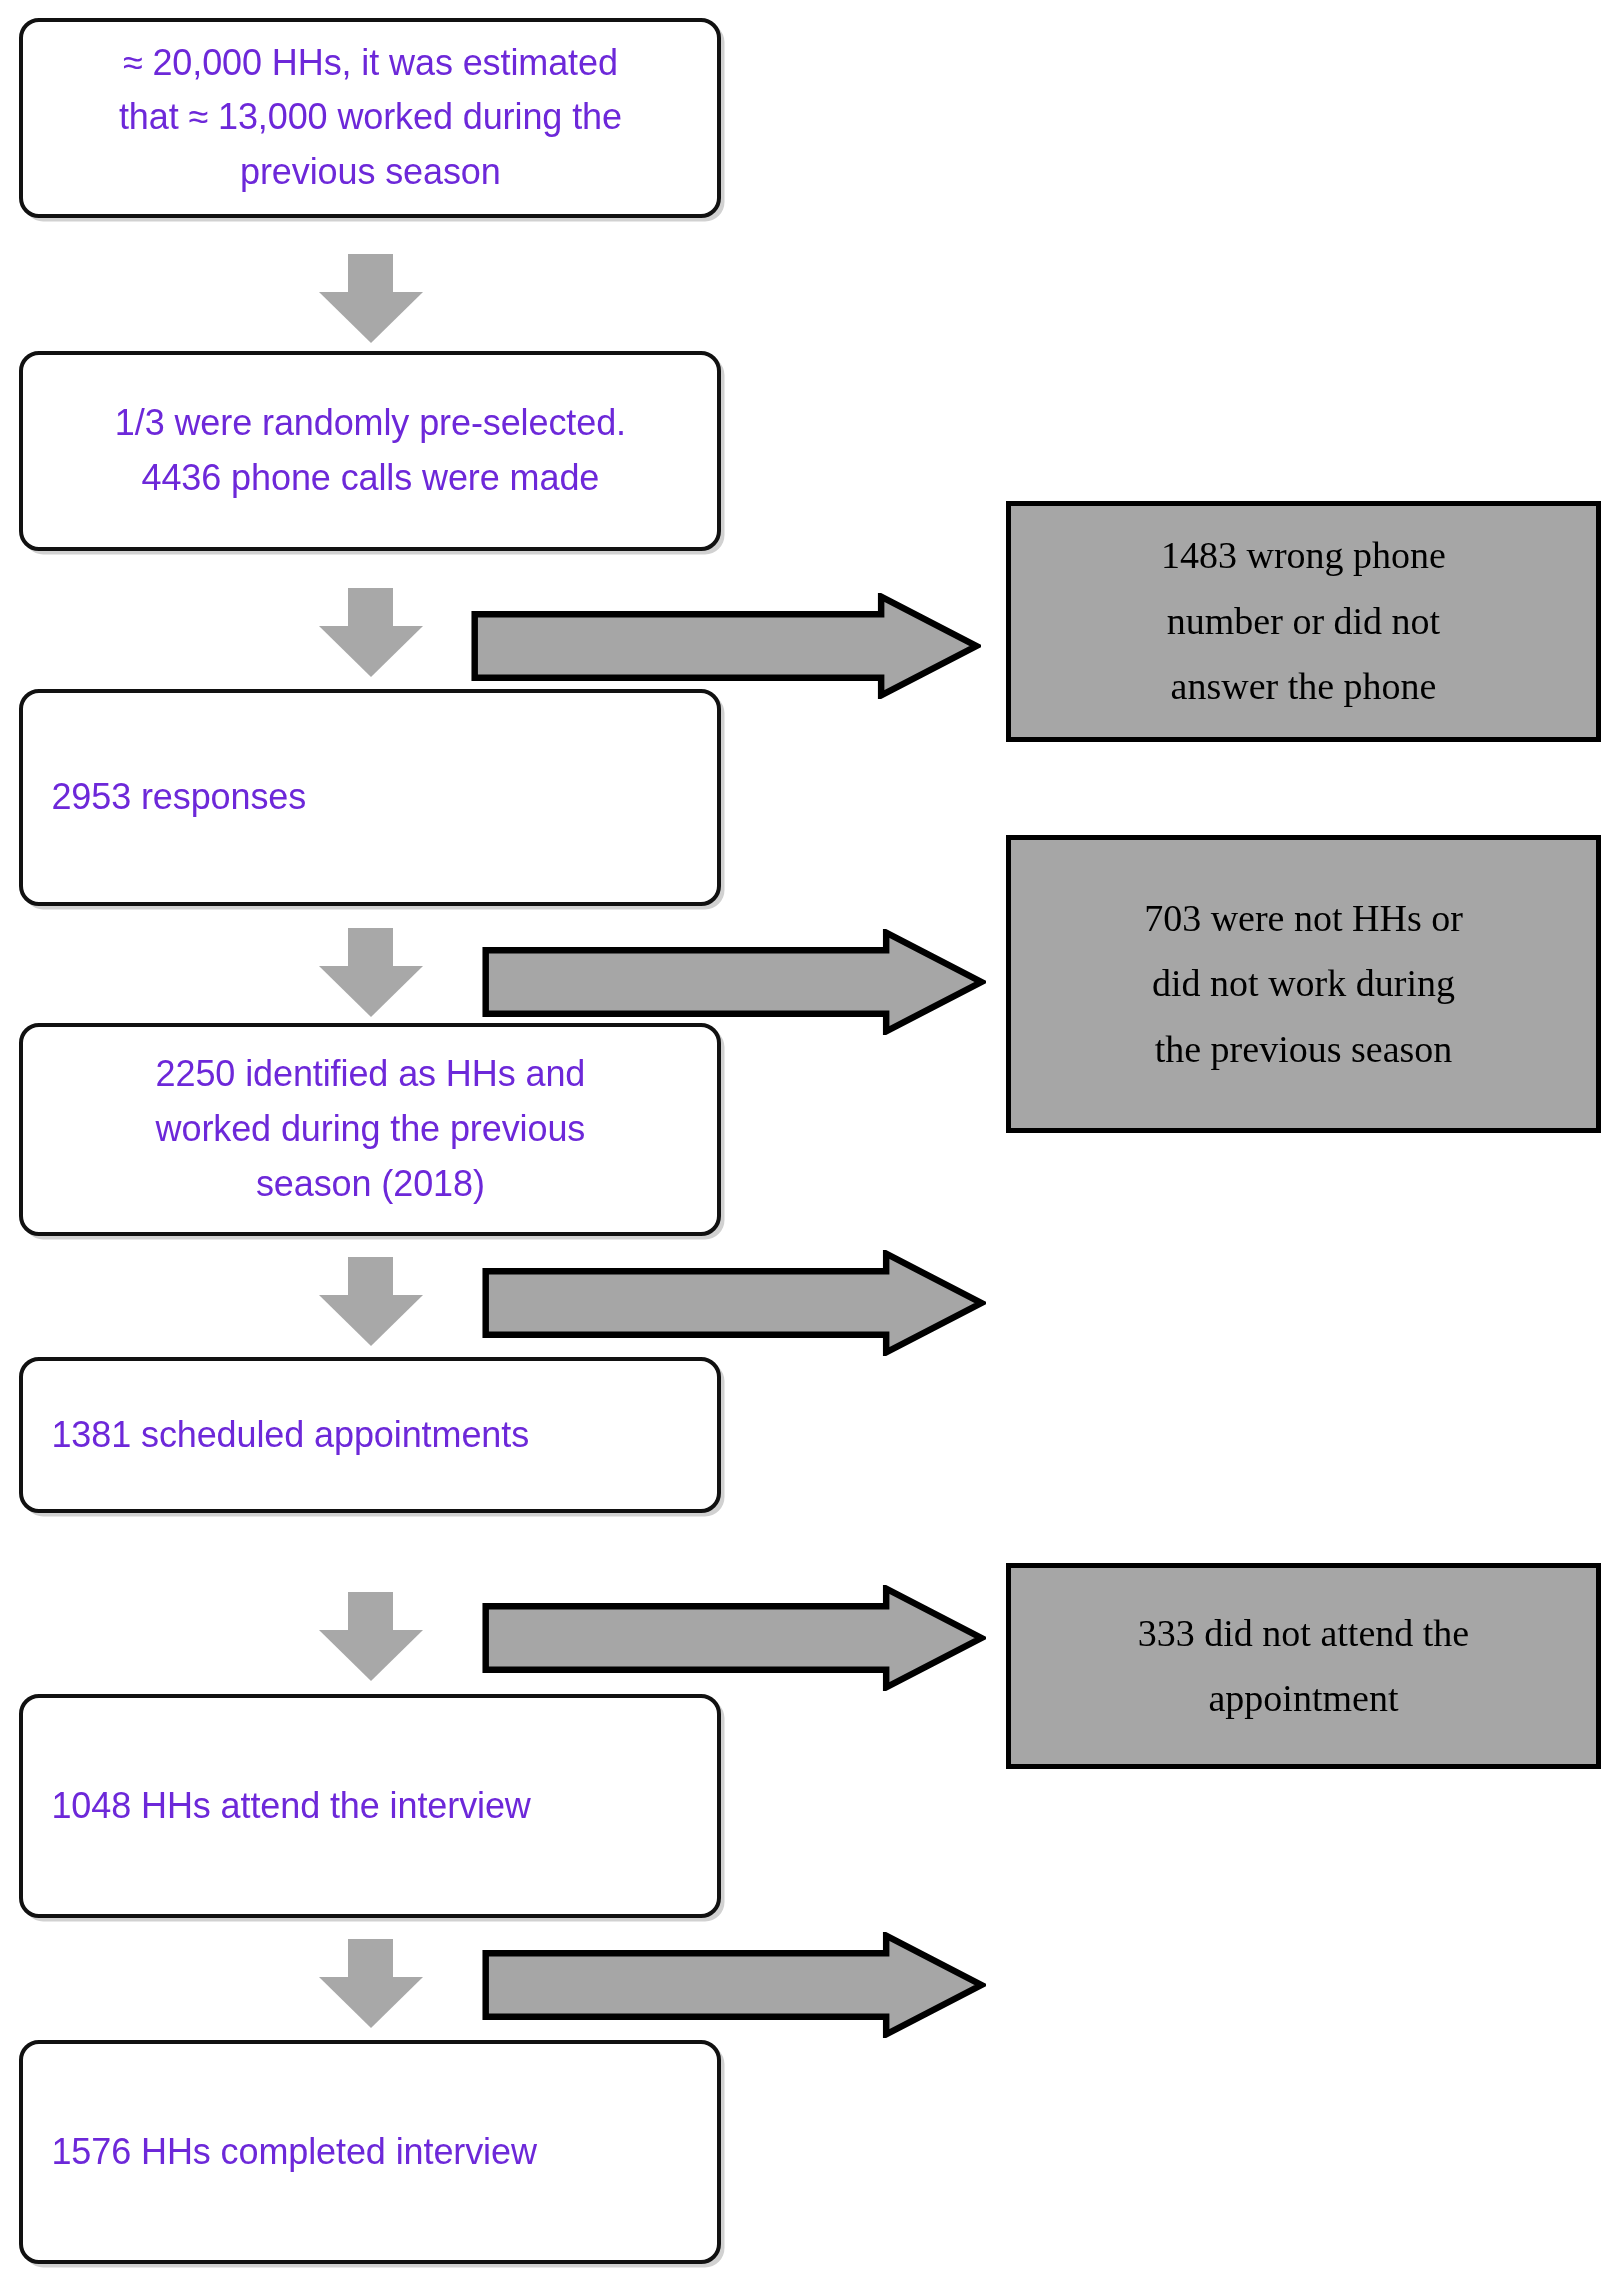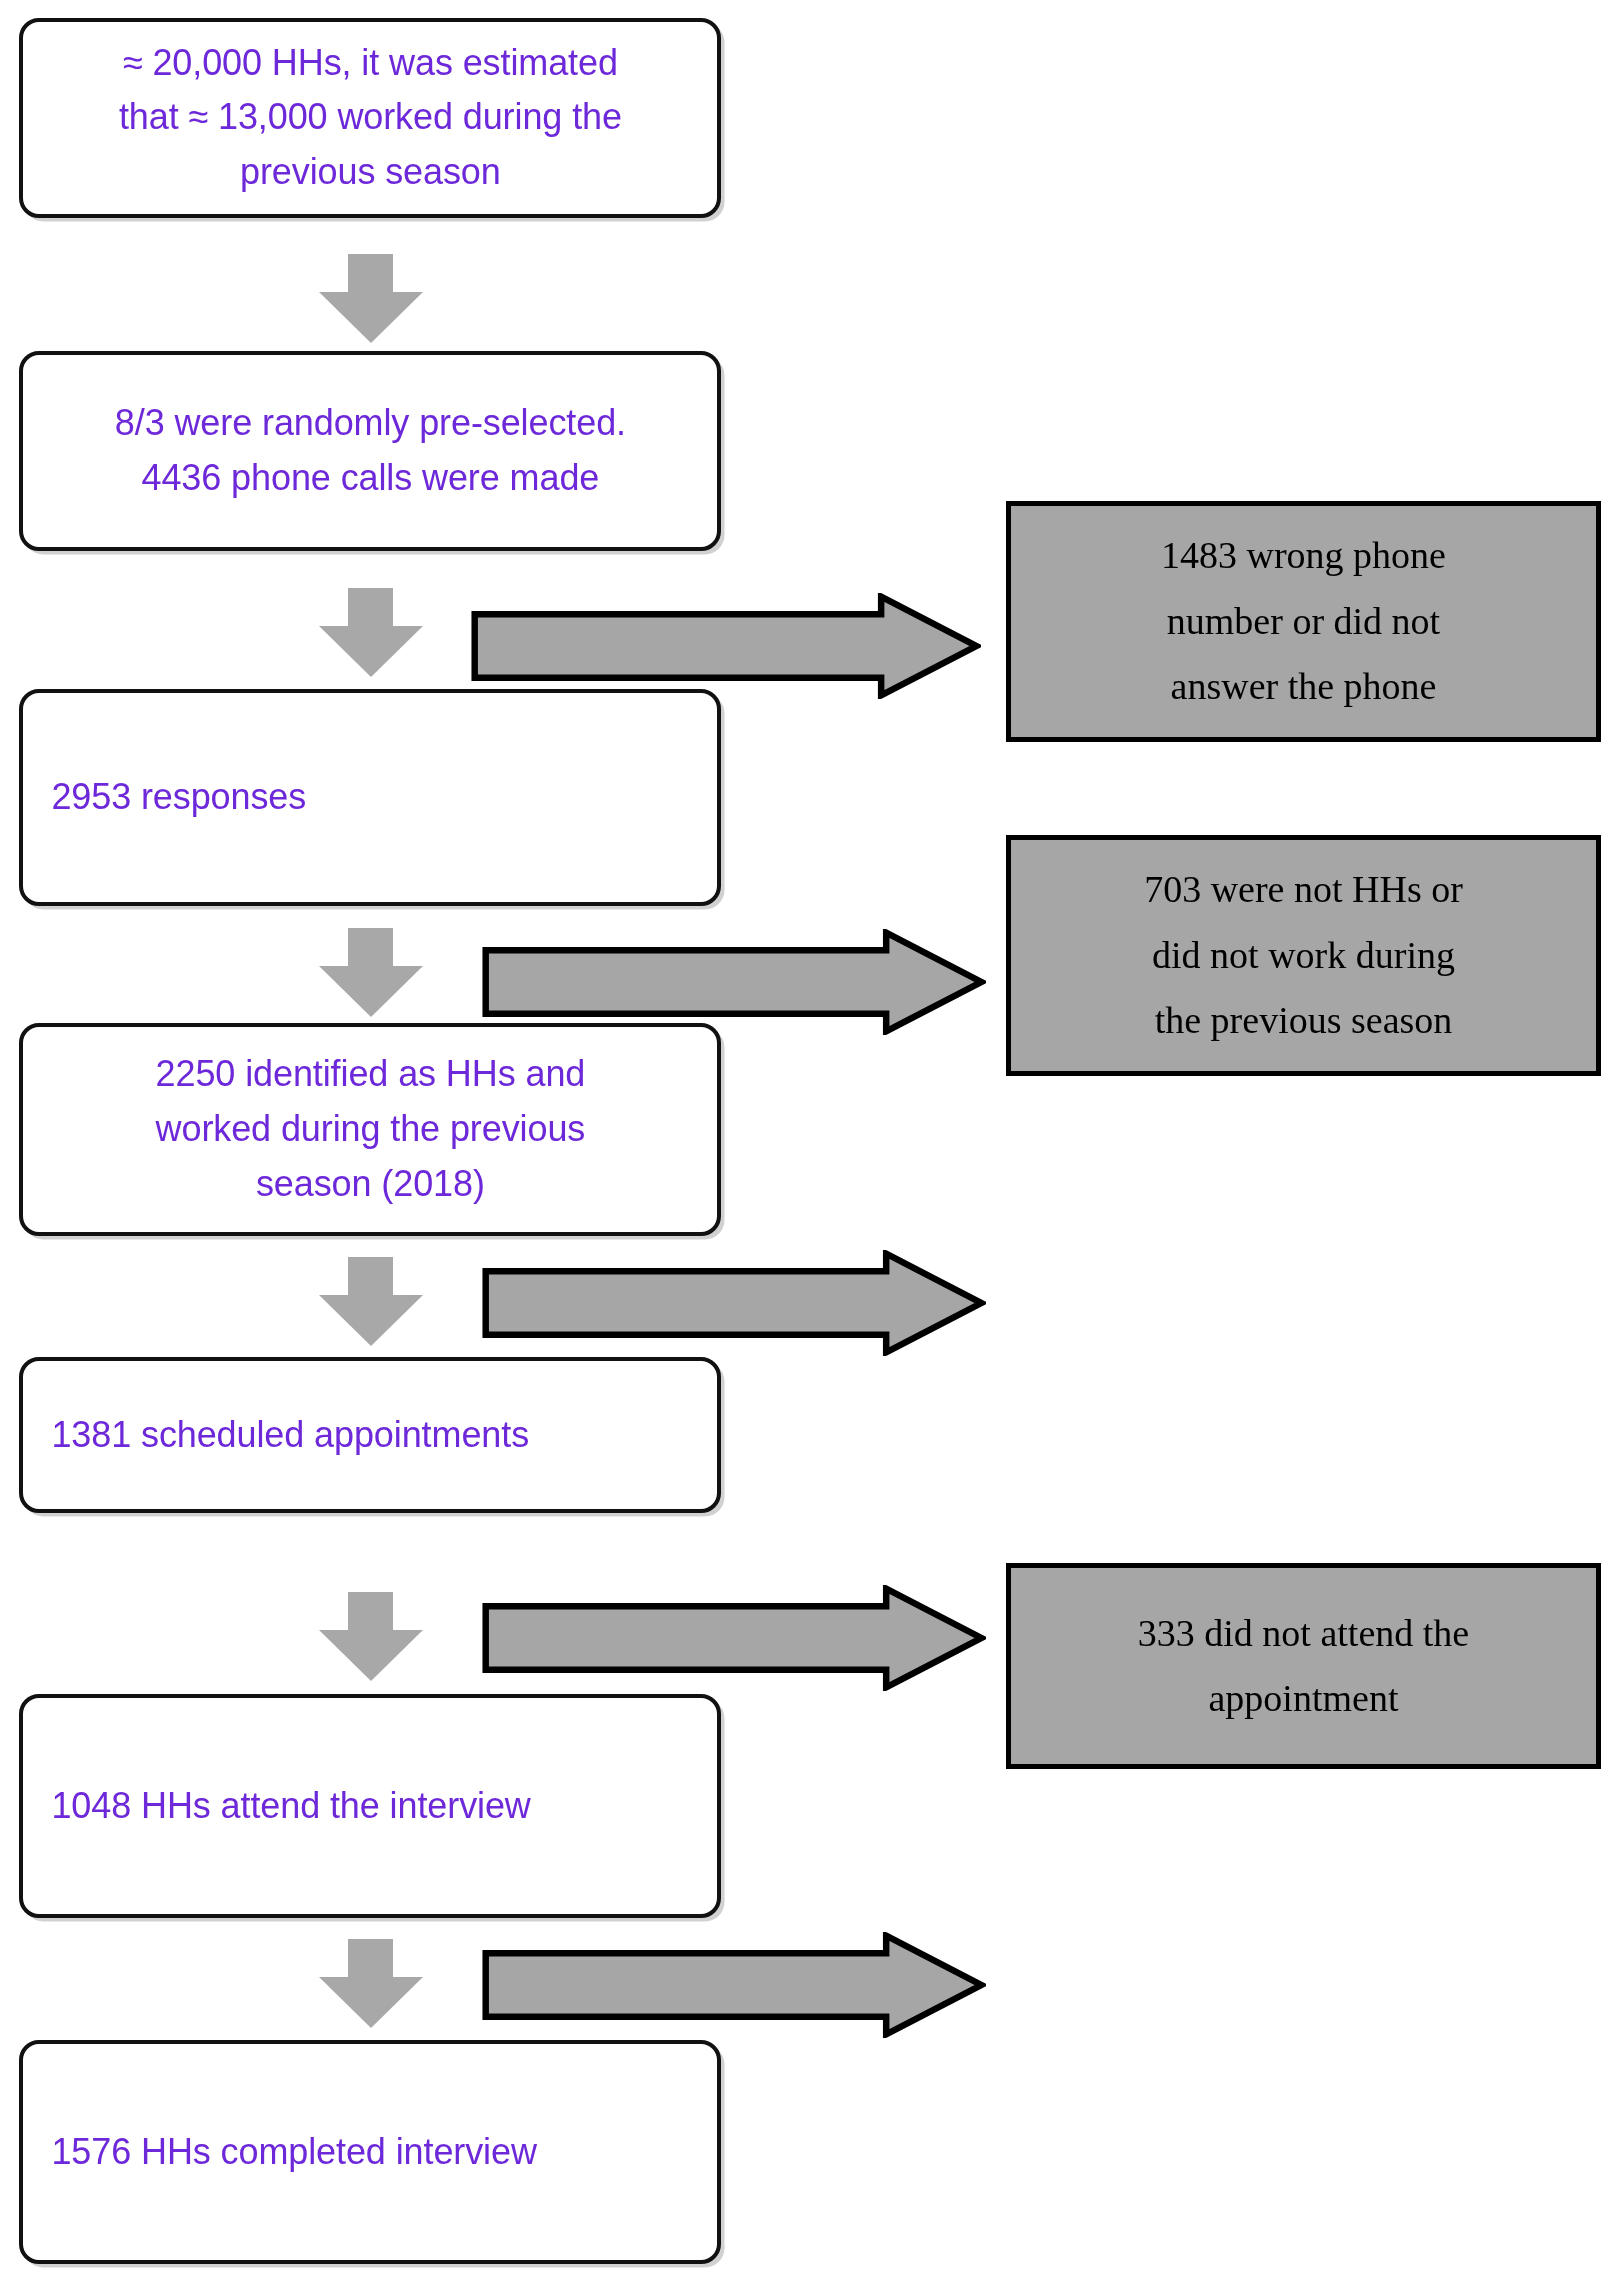--- a/index.html
+++ b/index.html
@@ -105,21 +105,21 @@
 that ≈ 13,000 worked during the
 previous season</div>
   </div>
 
   <div class="down-arrow" style="left:319px; top:254px; height:88px;">
     <div class="shaft" style="height:42px;"></div>
     <div class="head" style="top:38px;"></div>
   </div>
 
   <div class="flow-box" style="left:19.4px; top:351px; width:702px; height:200px;">
-    <div class="txt">8/3 were randomly pre-selected.
+    <div class="txt">1/3 were randomly pre-selected.
 4436 phone calls were made</div>
   </div>
 
   <div class="down-arrow" style="left:319px; top:588px; height:88px;">
     <div class="shaft" style="height:42px;"></div>
     <div class="head" style="top:38px;"></div>
   </div>
 
   <div class="right-arrow" style="left:470px; top:593px; width:511px; height:106px;">
     <svg width="511" height="106" viewBox="0 0 870 180">
@@ -141,21 +141,21 @@
     <div class="shaft" style="height:42px;"></div>
     <div class="head" style="top:38px;"></div>
   </div>
 
   <div class="right-arrow" style="left:481px; top:929px; width:505px; height:106px;">
     <svg width="505" height="106" viewBox="0 0 860 180">
       <polygon points="8,36 690,36 690,6 852,90 690,174 690,144 8,144" fill="#a6a6a6" stroke="#000000" stroke-width="11" stroke-linejoin="miter"></polygon>
     </svg>
   </div>
 
-  <div class="gray-box" style="left:1006px; top:823px; width:595px; height:241px;">
+  <div class="gray-box" style="left:1006px; top:823px; width:595px; height:298px;">
     <div class="txt">703 were not HHs or
 did not work during
 the previous season</div>
   </div>
 
   <div class="flow-box" style="left:19.4px; top:1023px; width:702px; height:213px;">
     <div class="txt">2250 identified as HHs and
 worked during the previous
 season (2018)</div>
   </div>

